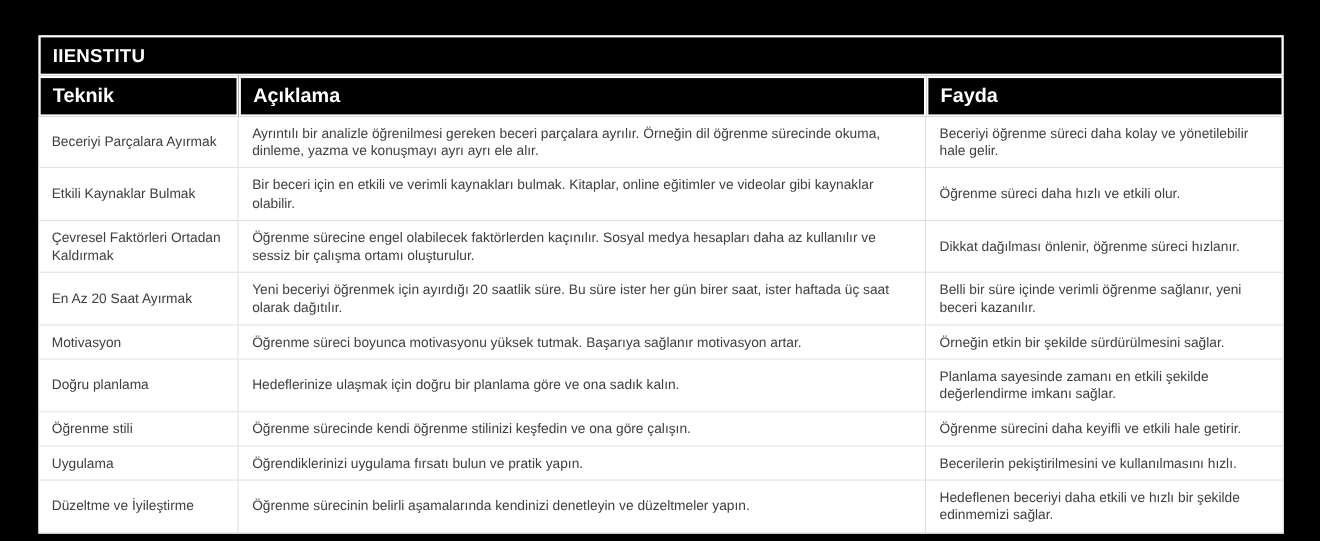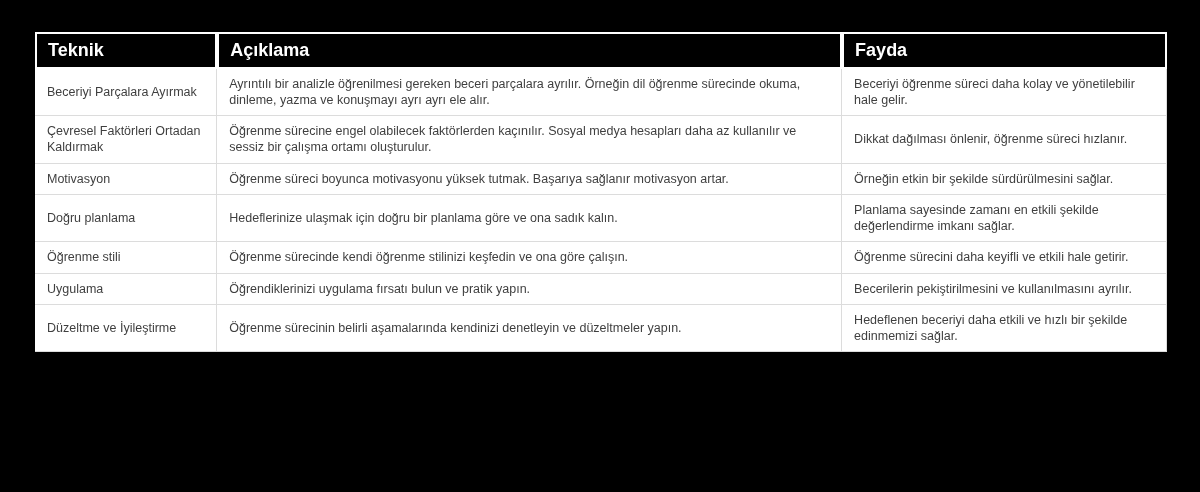--- a/index.html
+++ b/index.html
@@ -70,55 +70,68 @@
 
 <div class="table-wrap">
   <table>
     <colgroup>
       <col class="col-teknik">
       <col class="col-aciklama">
       <col class="col-fayda">
     </colgroup>
     <thead>
       <tr>
+        <th class="title-cell" colspan="3">IIENSTITU</th>
+      </tr>
+      <tr>
         <th class="col-head">Teknik</th>
         <th class="col-head">Açıklama</th>
         <th class="col-head">Fayda</th>
       </tr>
     </thead>
     <tbody>
         <tr>
           <td>Beceriyi Parçalara Ayırmak</td>
           <td>Ayrıntılı bir analizle öğrenilmesi gereken beceri parçalara ayrılır. Örneğin dil öğrenme sürecinde okuma, dinleme, yazma ve konuşmayı ayrı ayrı ele alır.</td>
           <td>Beceriyi öğrenme süreci daha kolay ve yönetilebilir hale gelir.</td>
         </tr>
         <tr>
+          <td>Etkili Kaynaklar Bulmak</td>
+          <td>Bir beceri için en etkili ve verimli kaynakları bulmak. Kitaplar, online eğitimler ve videolar gibi kaynaklar olabilir.</td>
+          <td>Öğrenme süreci daha hızlı ve etkili olur.</td>
+        </tr>
+        <tr>
           <td>Çevresel Faktörleri Ortadan Kaldırmak</td>
           <td>Öğrenme sürecine engel olabilecek faktörlerden kaçınılır. Sosyal medya hesapları daha az kullanılır ve sessiz bir çalışma ortamı oluşturulur.</td>
           <td>Dikkat dağılması önlenir, öğrenme süreci hızlanır.</td>
+        </tr>
+        <tr>
+          <td>En Az 20 Saat Ayırmak</td>
+          <td>Yeni beceriyi öğrenmek için ayırdığı 20 saatlik süre. Bu süre ister her gün birer saat, ister haftada üç saat olarak dağıtılır.</td>
+          <td>Belli bir süre içinde verimli öğrenme sağlanır, yeni beceri kazanılır.</td>
         </tr>
         <tr>
           <td>Motivasyon</td>
           <td>Öğrenme süreci boyunca motivasyonu yüksek tutmak. Başarıya sağlanır motivasyon artar.</td>
           <td>Örneğin etkin bir şekilde sürdürülmesini sağlar.</td>
         </tr>
         <tr>
           <td>Doğru planlama</td>
           <td>Hedeflerinize ulaşmak için doğru bir planlama göre ve ona sadık kalın.</td>
           <td>Planlama sayesinde zamanı en etkili şekilde değerlendirme imkanı sağlar.</td>
         </tr>
         <tr>
           <td>Öğrenme stili</td>
           <td>Öğrenme sürecinde kendi öğrenme stilinizi keşfedin ve ona göre çalışın.</td>
           <td>Öğrenme sürecini daha keyifli ve etkili hale getirir.</td>
         </tr>
         <tr>
           <td>Uygulama</td>
           <td>Öğrendiklerinizi uygulama fırsatı bulun ve pratik yapın.</td>
-          <td>Becerilerin pekiştirilmesini ve kullanılmasını ayrılır.</td>
+          <td>Becerilerin pekiştirilmesini ve kullanılmasını hızlı.</td>
         </tr>
         <tr>
           <td>Düzeltme ve İyileştirme</td>
           <td>Öğrenme sürecinin belirli aşamalarında kendinizi denetleyin ve düzeltmeler yapın.</td>
           <td>Hedeflenen beceriyi daha etkili ve hızlı bir şekilde edinmemizi sağlar.</td>
         </tr>
       </tbody>
   </table>
 </div>
 

